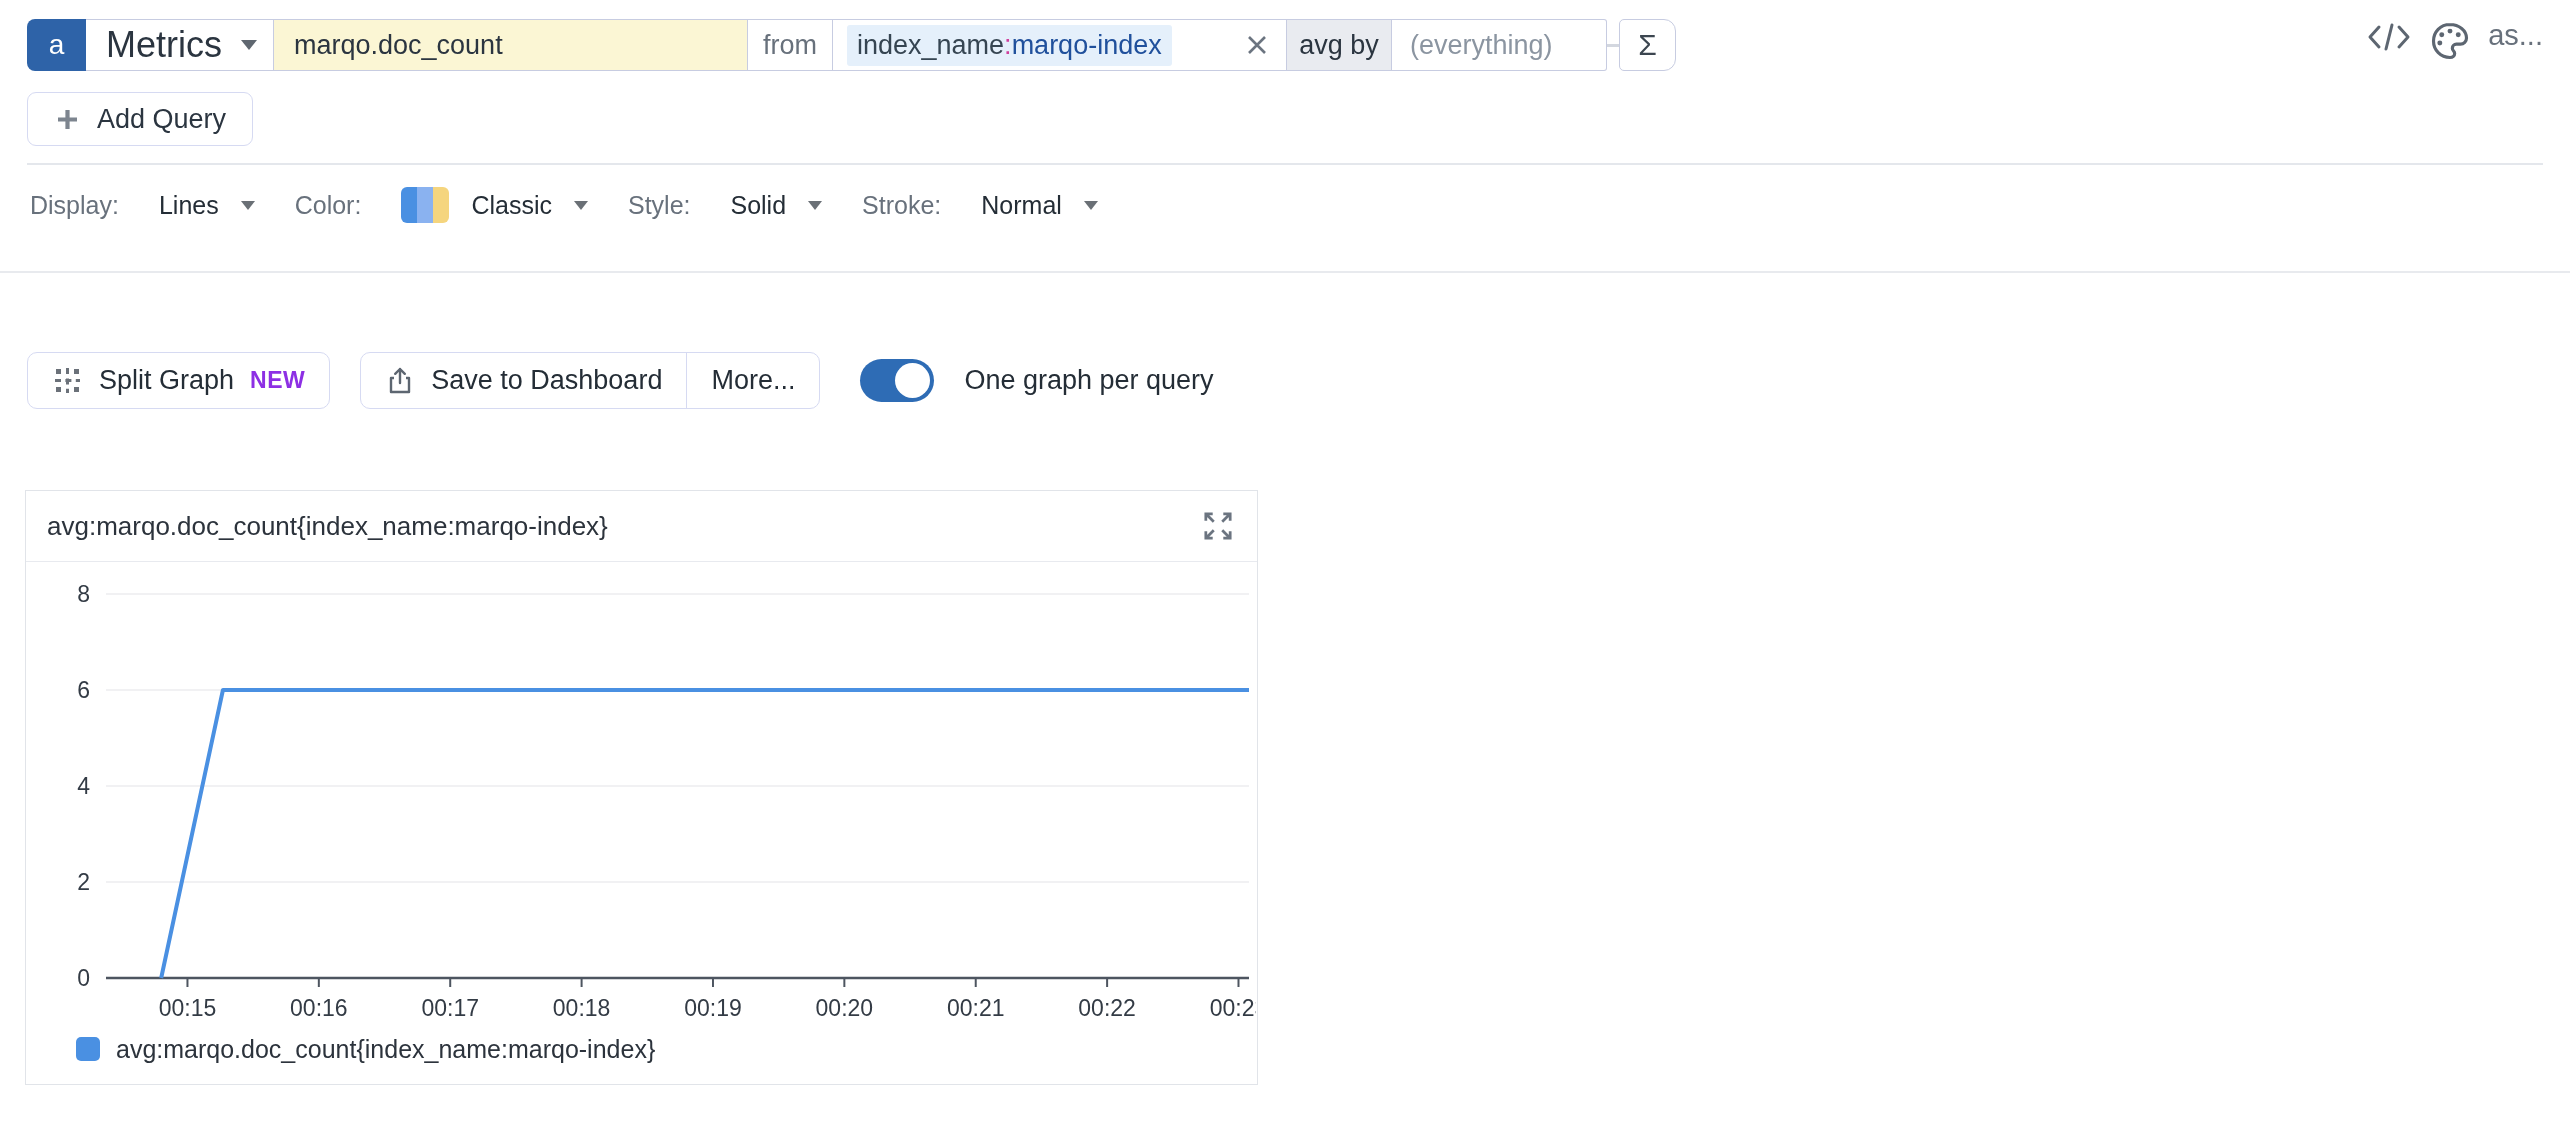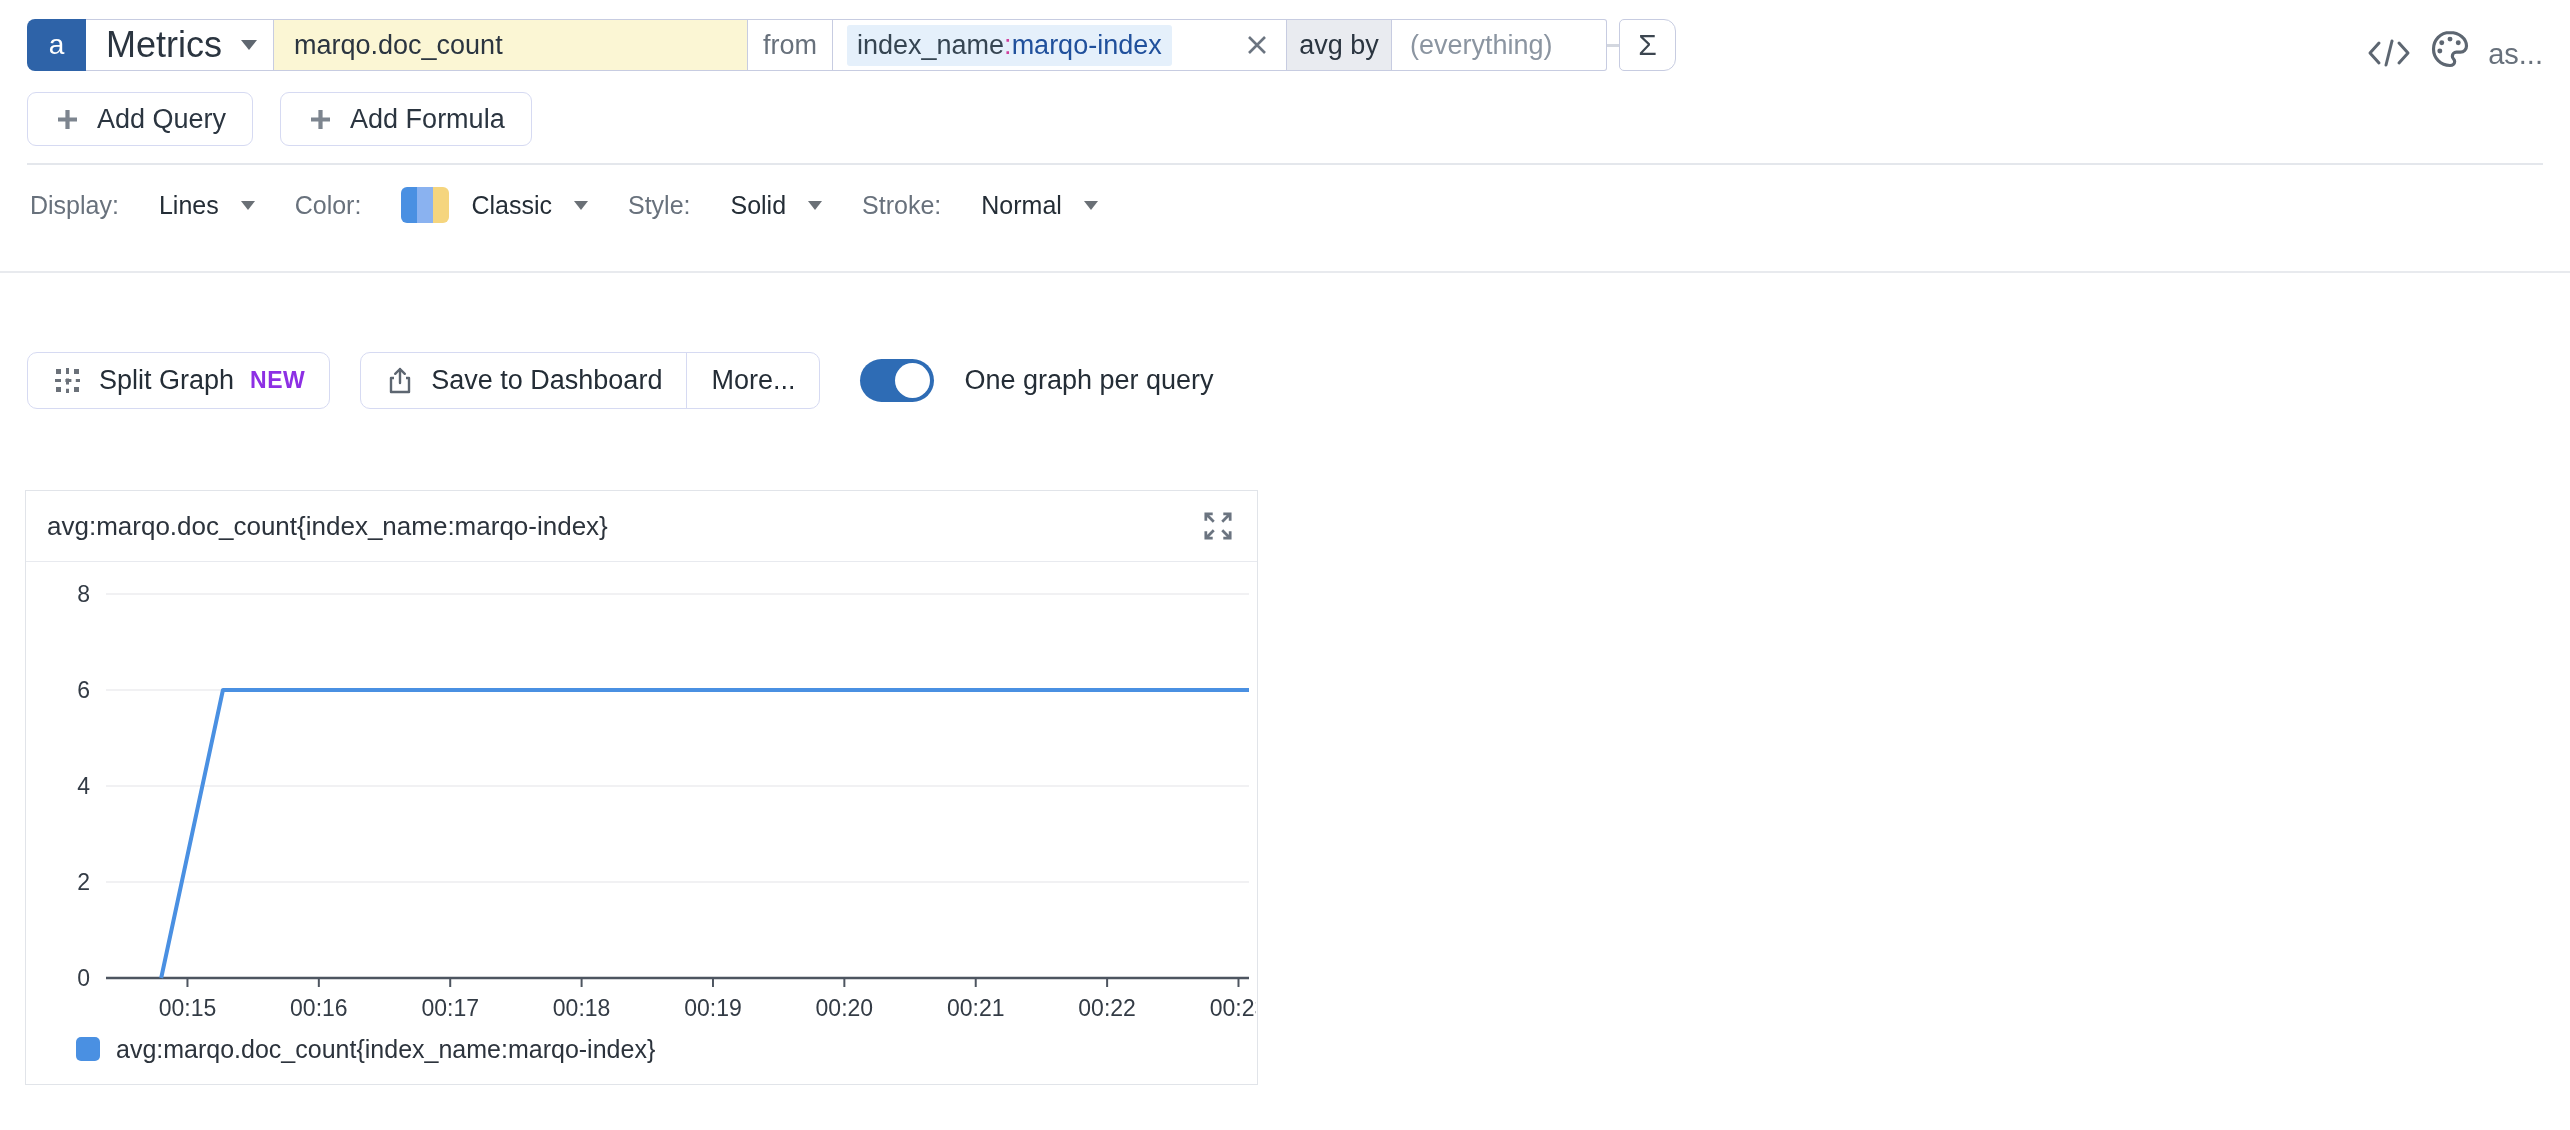--- a/index.html
+++ b/index.html
@@ -18,21 +18,21 @@
   .q-token{background:#e5f0fb;border-radius:3px;padding:5px 10px;font-size:27px;white-space:nowrap;}
   .tok-key{color:#364552;} .tok-colon{color:#cf3f9c;} .tok-val{color:#20509c;}
   .q-avgby{width:105px;background:#e9ebf0;justify-content:center;font-size:27px;color:#2b3540;cursor:pointer;}
   .q-groupby{width:215px;padding:0 18px;color:#8b95a1;font-size:27px;border-radius:0 3px 3px 0;}
   .q-connector{width:12px;height:3px;background:#d3d7df;align-self:center;}
   .q-sigma{width:57px;border:1.5px solid #c7cce1;border-radius:5px 12px 12px 5px;display:flex;align-items:center;justify-content:center;
            font-size:30px;color:#3c4650;box-sizing:border-box;cursor:pointer;background:#fff;}
   .tri{width:0;height:0;border-left:8px solid transparent;border-right:8px solid transparent;border-top:10px solid #5f6770;}
   .x-icon{display:flex;align-items:center;cursor:pointer;}
 
-  .top-right{position:absolute;right:27px;top:19px;height:52px;display:flex;align-items:flex-end;gap:16px;}
+  .top-right{position:absolute;right:27px;top:19px;height:52px;display:flex;align-items:flex-start;gap:16px;}
   .icon-btn{display:flex;align-items:center;cursor:pointer;}
   .as-label{color:#68717c;font-size:29px;cursor:pointer;}
 
   
   .add-row{position:absolute;left:27px;top:92px;display:flex;gap:27px;}
   .btn{height:54px;border:1.5px solid #d6daf2;border-radius:9px;background:#fff;display:flex;align-items:center;
        padding:0 26px;gap:16px;font-size:27px;color:#2b3540;cursor:pointer;box-sizing:border-box;}
 
   .sep1{position:absolute;left:27px;right:27px;top:163px;height:1.5px;background:#e4e7ec;}
   .sep2{position:absolute;left:0;right:0;top:271px;height:1.5px;background:#e8eaee;}
@@ -115,26 +115,20 @@
     </span>
     <span class="as-label">as...</span>
   </div>
 
   <div class="add-row">
     <div class="btn">
       <svg width="27" height="27" viewBox="0 0 27 27">
           <path d="M13.5 4 V23 M4 13.5 H23" stroke="#7d858f" stroke-width="4.2"></path>
         </svg>
       <span>Add Query</span>
-    </div>
-    <div class="btn">
-      <svg width="27" height="27" viewBox="0 0 27 27">
-          <path d="M13.5 4 V23 M4 13.5 H23" stroke="#7d858f" stroke-width="4.2"></path>
-        </svg>
-      <span>Add Formula</span>
     </div>
   </div>
 
   <div class="sep1"></div>
 
   <div class="display-row">
     <span class="d-label">Display:</span>
     <span class="d-group">
       <span class="d-value">Lines</span>
       <span class="d-tri"></span>

